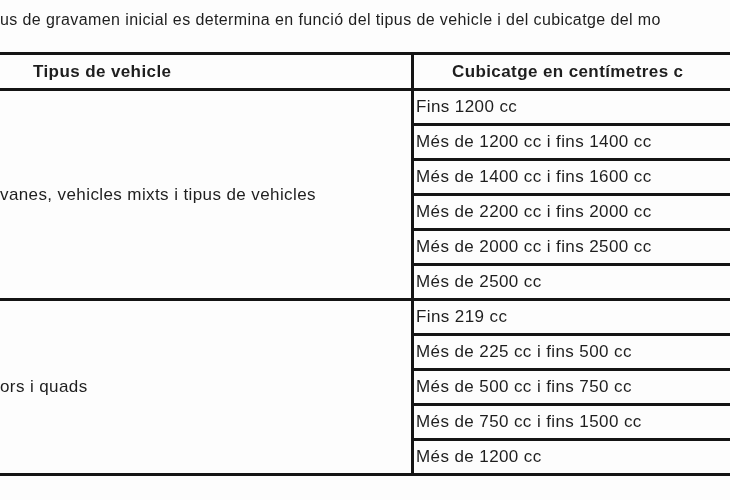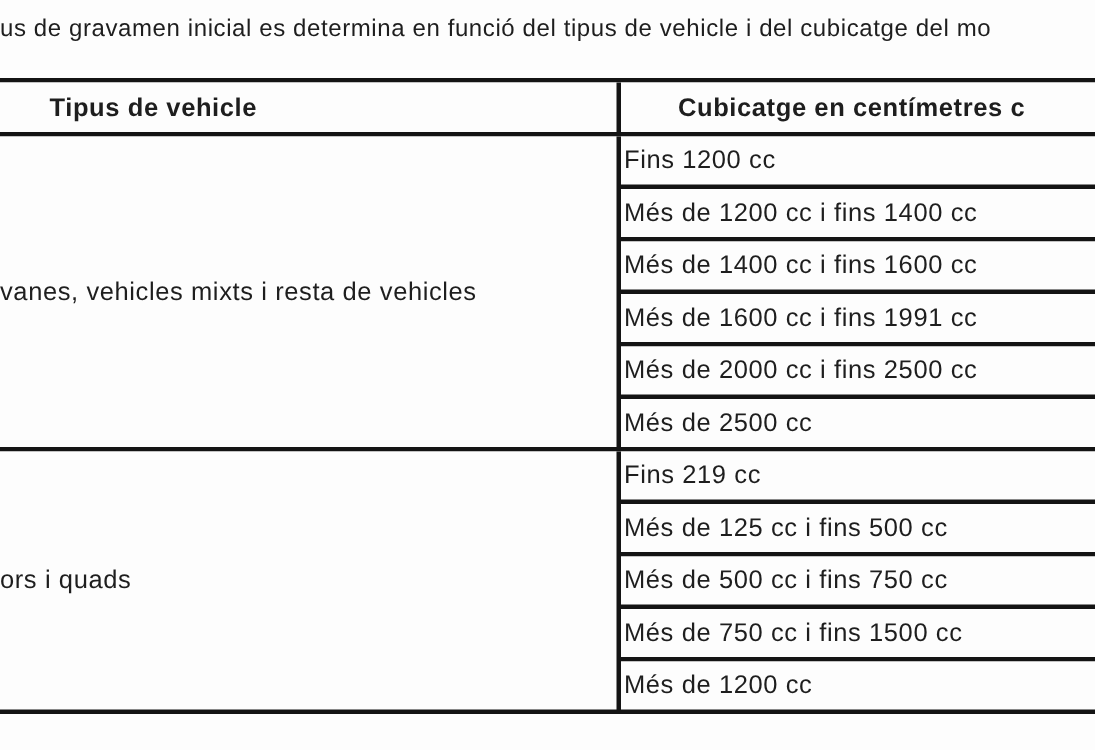--- a/index.html
+++ b/index.html
@@ -69,44 +69,44 @@
 
   <table class="vt">
     <thead>
       <tr>
         <th class="col1 h1">Tipus de vehicle</th>
         <th class="h2">Cubicatge en centímetres c</th>
       </tr>
     </thead>
     <tbody>
       <tr>
-        <td class="col1 group-label" rowspan="6">vanes, vehicles mixts i resta de vehicles</td>
+        <td class="col1 group-label" rowspan="6">vanes, vehicles mixts i tipus de vehicles</td>
         <td class="range">Fins 1200 cc</td>
       </tr>
       <tr>
         <td class="range">Més de 1200 cc i fins 1400 cc</td>
       </tr>
       <tr>
         <td class="range">Més de 1400 cc i fins 1600 cc</td>
       </tr>
       <tr>
-        <td class="range">Més de 1600 cc i fins 1991 cc</td>
+        <td class="range">Més de 2200 cc i fins 2000 cc</td>
       </tr>
       <tr>
         <td class="range">Més de 2000 cc i fins 2500 cc</td>
       </tr>
       <tr>
         <td class="range">Més de 2500 cc</td>
       </tr>
       <tr>
         <td class="col1 group-label" rowspan="5">ors i quads</td>
         <td class="range">Fins 219 cc</td>
       </tr>
       <tr>
-        <td class="range">Més de 125 cc i fins 500 cc</td>
+        <td class="range">Més de 225 cc i fins 500 cc</td>
       </tr>
       <tr>
         <td class="range">Més de 500 cc i fins 750 cc</td>
       </tr>
       <tr>
         <td class="range">Més de 750 cc i fins 1500 cc</td>
       </tr>
       <tr>
         <td class="range">Més de 1200 cc</td>
       </tr>

